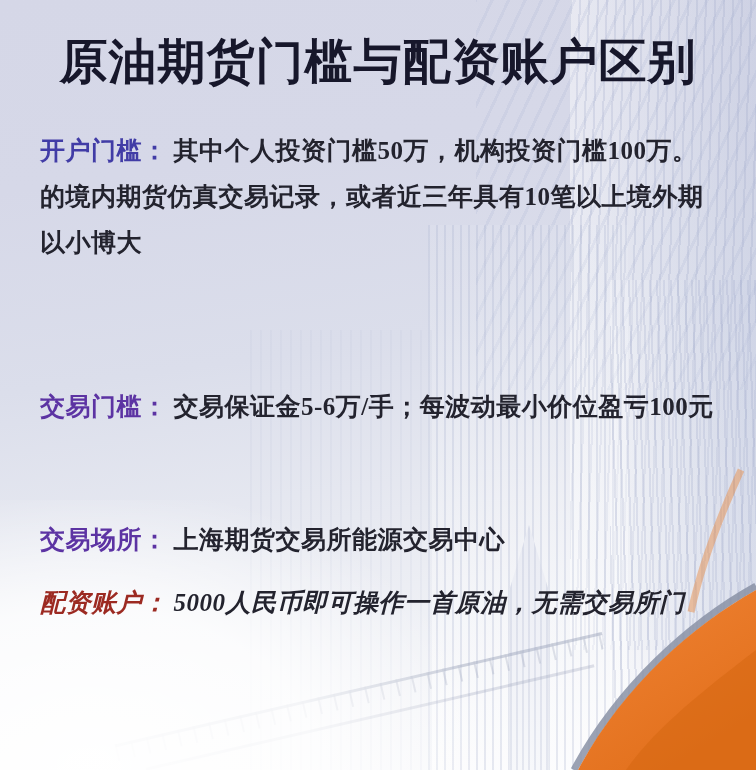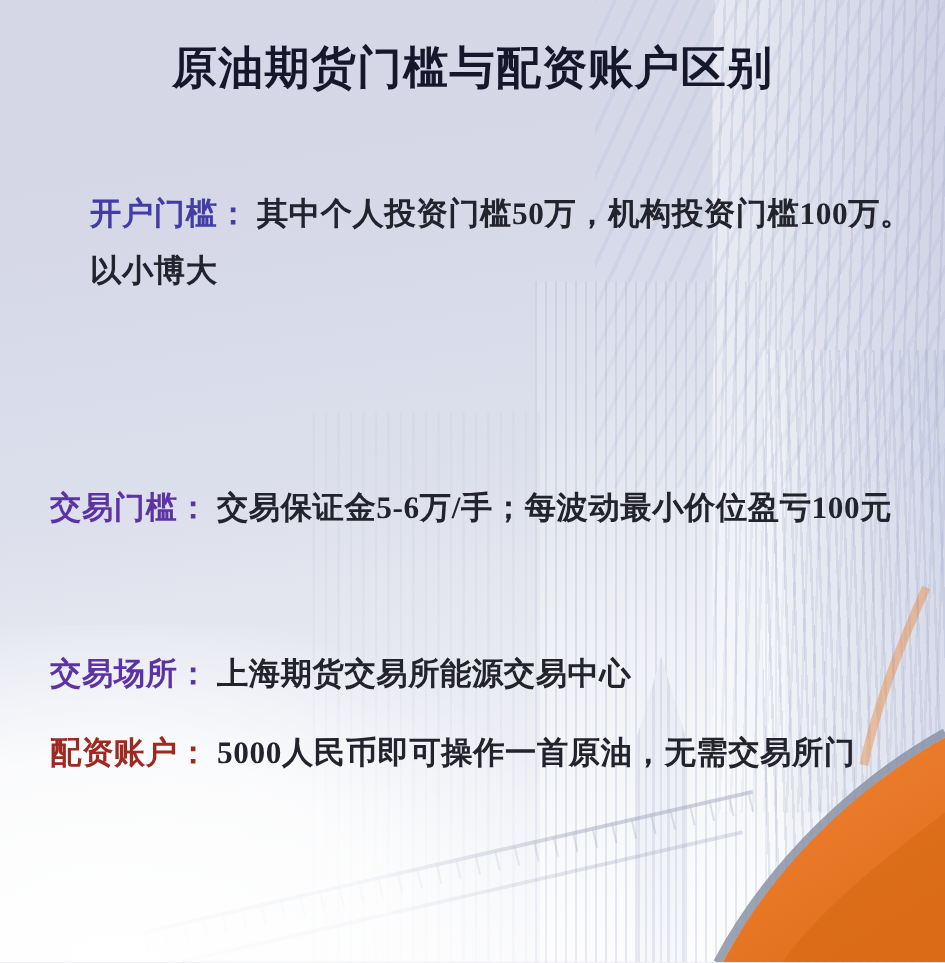--- a/index.html
+++ b/index.html
@@ -54,33 +54,33 @@
   }
   .fog {
     left:-90px; bottom:-70px; width:560px; height:340px;
     background:radial-gradient(ellipse at 32% 78%, rgba(255,255,255,.97) 0%, rgba(255,255,255,.8) 42%, rgba(255,255,255,0) 75%);
   }
   
   .wedge-svg { position:absolute; left:0; top:0; z-index:4; }
   
   .title {
     position:absolute; top:30px; left:0; right:0; z-index:6; text-align:center;
-    font-size:36px; font-weight:bold; letter-spacing:1px; color:#17172b;
+    font-size:48px; font-weight:bold; letter-spacing:1px; color:#17172b;
   }
   .para { position:absolute; left:40px; right:42px; z-index:6; font-size:25px; font-weight:bold; color:#23232e; }
   .line { height:46px; line-height:46px; white-space:nowrap; letter-spacing:.5px; }
   .lbl { margin-right:6px; }
   .lbl-blue { color:#413ca6; }
   .lbl-purple { color:#5c33a3;margin-top:19px; }
   .lbl-red { color:#9c2a22; }
-  .p1 { top:149px;margin-left:32px; }
+  .p1 { top:128px; }
   .p2 { top:384px; }
   .p3 { top:451px; }
   .p4 { top:517px;font-family:Liberation Serif, serif; }
-  .p5 { top:580px; }
+  .p5 { top:580px;font-style:italic; }
 </style>
 </head>
 <body>
 
 <div class="poster">
 
   <div class="bldg tower-right"></div>
   <div class="bldg diag-topright"></div>
   <div class="bldg tower-mid"></div>
   <div class="bldg tower-mid2"></div>
@@ -102,20 +102,21 @@
     <path d="M756,590 C690,627 620,690 578,770 L756,770 Z" fill="url(#og)"></path>
     <path d="M756,650 C698,694 652,732 626,770 L756,770 Z" fill="#d4650f" opacity="0.5"></path>
   </svg>
 
   <div class="title">原油期货门槛与配资账户区别</div>
 
   <div class="para p1">
     <div class="line">
       <span class="lbl lbl-blue">开户门槛：</span><span>其中个人投资门槛50万，机构投资门槛100万。</span>
     </div>
+    <div class="line">的境内期货仿真交易记录，或者近三年具有10笔以上境外期</div>
     <div class="line">以小博大</div>
   </div>
 
   <div class="para p2">
     <div class="line">
       <span class="lbl lbl-purple">交易门槛：</span><span>交易保证金5-6万/手；每波动最小价位盈亏100元</span>
     </div>
   </div>
 
 

